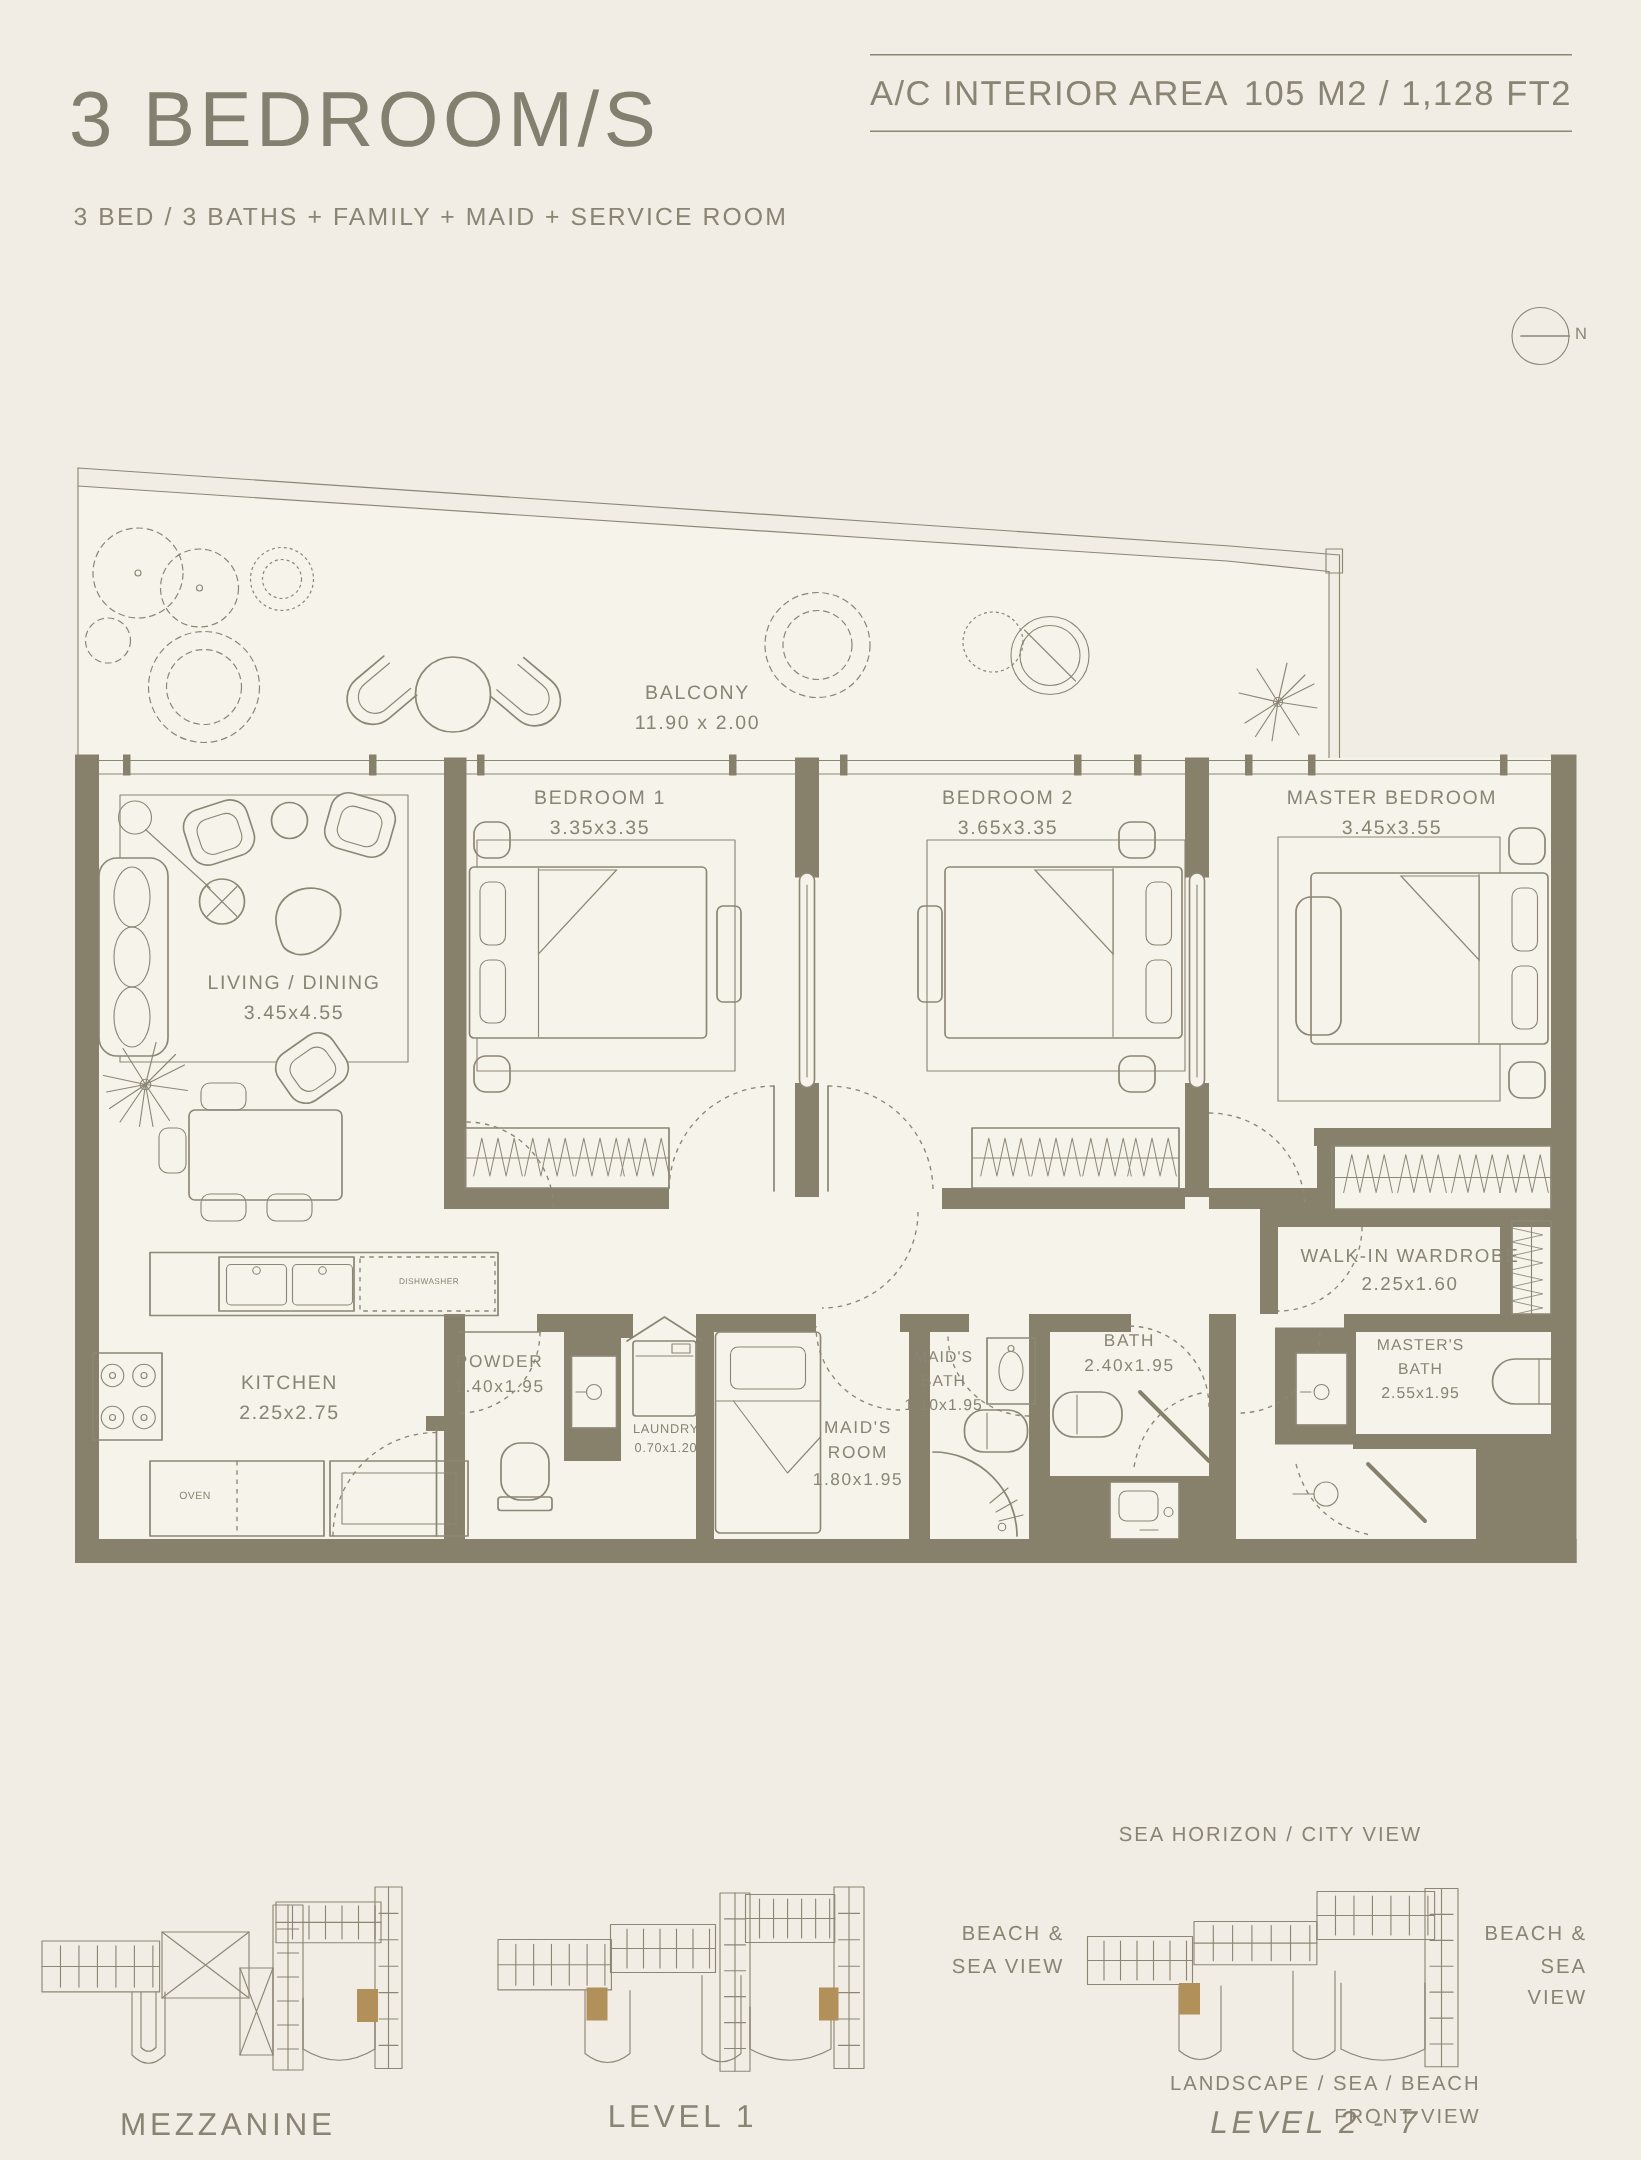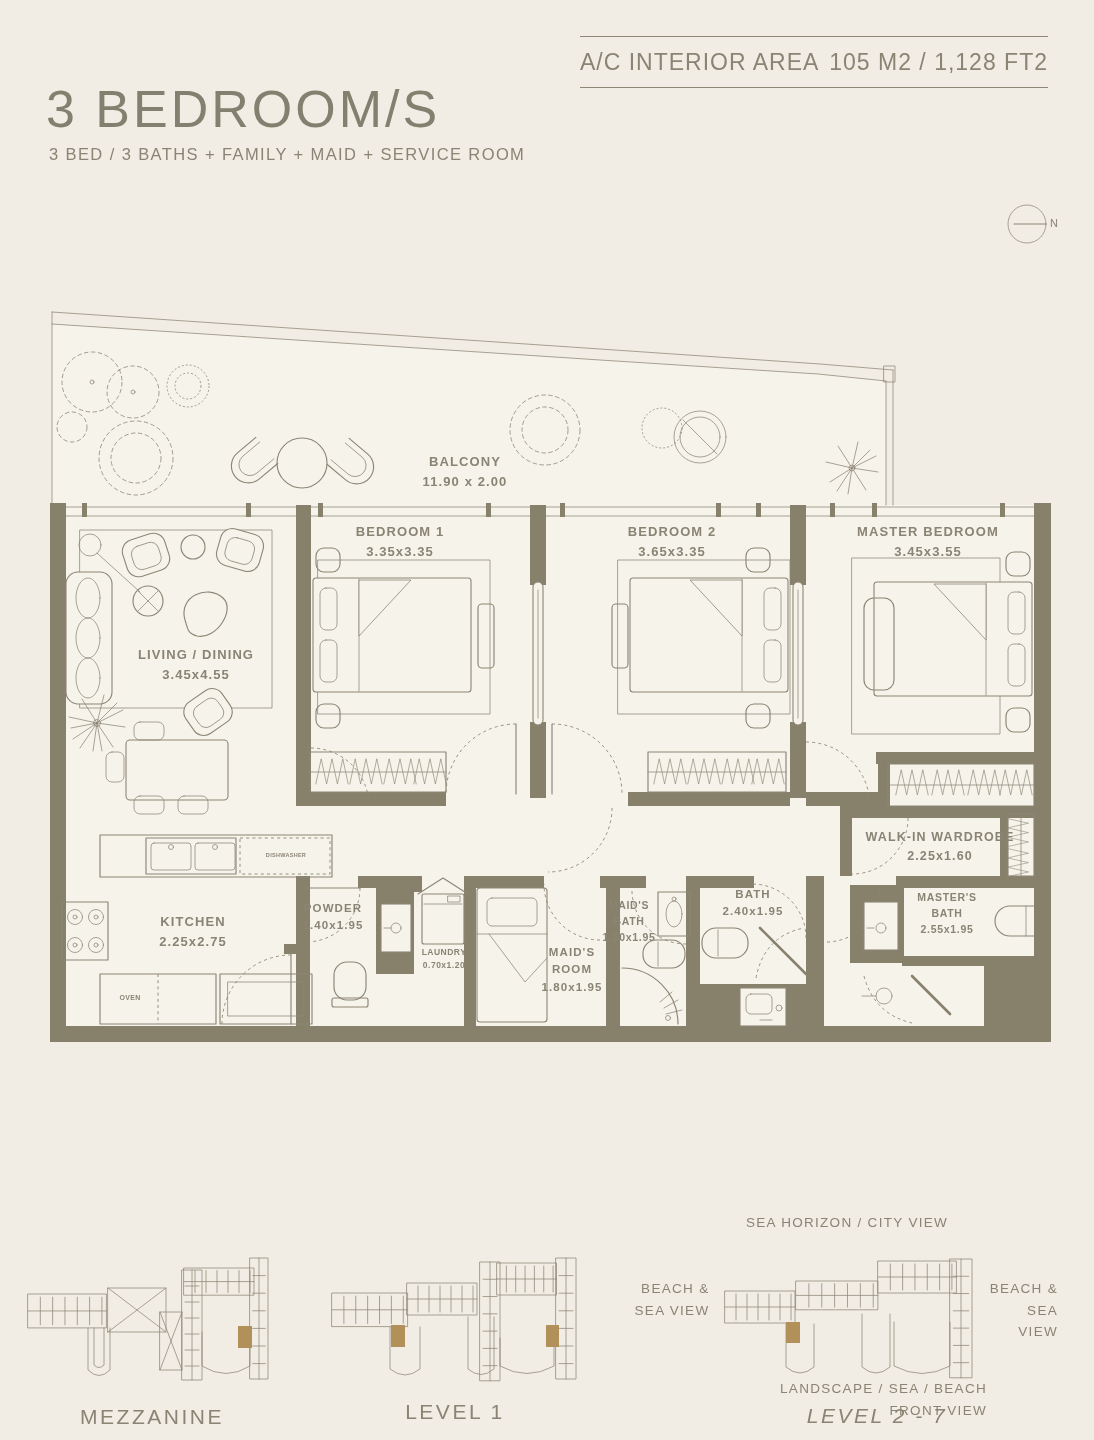--- a/index.html
+++ b/index.html
@@ -1,29 +1,29 @@
 <!DOCTYPE html>
 <html><head>
 <meta charset="utf-8">
 <style>
   html,body { margin:0; padding:0; }
   body {
     width:1094px; height:1440px; position:relative; overflow:hidden;
     background:#f1ede4; color:#8a8474;
     font-family:"Liberation Sans", sans-serif;
   }
-  .abs { position:absolute;margin-top:29px; }
+  .abs { position:absolute; }
   .title { font-size:52px; letter-spacing:3px; color:#84806f; font-weight:400; }
   .subtitle { font-size:16.5px; letter-spacing:1.4px; color:#8a8474; }
   .tbl { position:absolute; left:580px; top:36px; width:468px; border-bottom:1.6px solid #8d8675; }
   .tbl-row { display:flex; justify-content:space-between; align-items:center; height:50px;
              border-top:1.6px solid #8d8675; font-size:23px; letter-spacing:1px; }
   .plan-svg { position:absolute; left:0; top:0; width:1094px; height:1440px; }
   .rlabel { position:absolute; transform:translateX(-50%); text-align:center;
-            font-size:13px; letter-spacing:1.1px; line-height:1.5; white-space:nowrap; color:#8a8474;font-weight:bold; }
+            font-size:13px; letter-spacing:1.1px; line-height:1.5; white-space:nowrap; color:#8a8474; }
   .md { font-size:11.5px; }
   .sm { font-size:10.5px; letter-spacing:0.7px; }
   .xs { font-size:8.5px; letter-spacing:0.5px; }
   .tiny { font-size:5.5px; letter-spacing:0.3px; }
   .caption { position:absolute; transform:translateX(-50%); font-size:21px; letter-spacing:2.5px; }
   .view { position:absolute; transform:translateX(-50%); font-size:13.5px; letter-spacing:1.3px;
           text-align:right; line-height:1.6; }
   .north-n { position:absolute; font-size:11px; letter-spacing:1px; }
   
   .w  { fill:#87816c; stroke:none; }
@@ -34,21 +34,21 @@
   .d  { fill:none; stroke:#8d8675; stroke-width:0.9; stroke-dasharray:3 3.2; }
   .dd { fill:none; stroke:#8d8675; stroke-width:0.8; stroke-dasharray:4.5 2.5; }
   .th { fill:none; stroke:#87816c; stroke-width:2.6; stroke-linecap:round; }
   .g  { fill:#b2905a; stroke:none; }
   .mini * { vector-effect:non-scaling-stroke; }
 </style>
 </head>
 <body>
 
 <div class="abs title" style="left:46px; top:50px;">3 BEDROOM/S</div>
-<div class="abs subtitle" style="left:49px; top:116px;">3 BED / 3 BATHS + FAMILY + MAID + SERVICE ROOM</div>
+<div class="abs subtitle" style="left:49px; top:136px;">3 BED / 3 BATHS + FAMILY + MAID + SERVICE ROOM</div>
 
 <div class="tbl">
   <div class="tbl-row">
     <span>A/C INTERIOR AREA</span>
     <span>105 M2 / 1,128 FT2</span>
   </div>
 </div>
 
 <span class="north-n" style="left:1050px; top:217px;">N</span>
 

